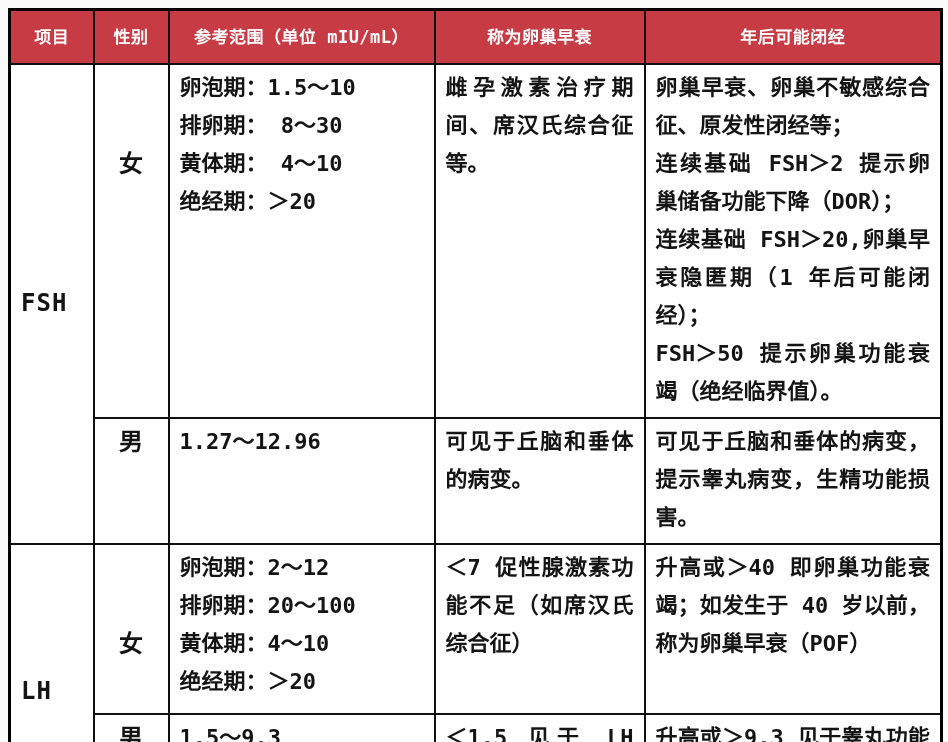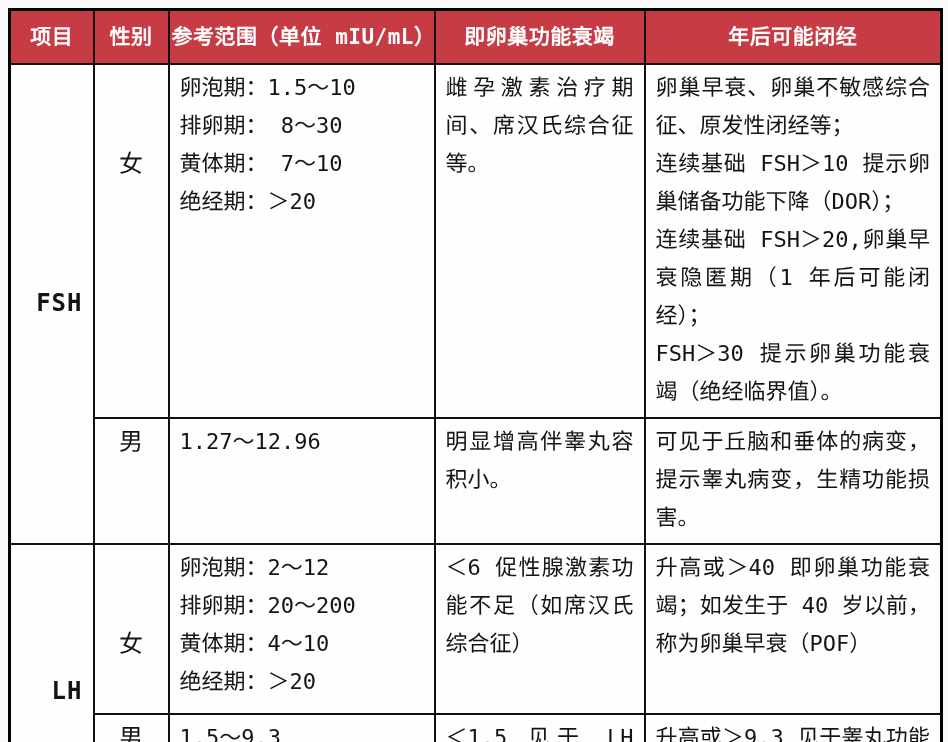--- a/index.html
+++ b/index.html
@@ -26,40 +26,41 @@
   col.c-ref  { width: 266px; }
   col.c-low  { width: 210px; }
   col.c-high { width: 297px; }
 
   th, td {
     border: 2px solid #101010;
     vertical-align: top;
     padding: 4px 10px 6px 10px;
     font-size: 22px;
     line-height: 38px;
+    font-weight: bold;
   }
   thead tr { height: 54px; }
   thead th {
     background: #c73b45;
     color: #ffffff;
     font-weight: bold;
-    font-size: 21px;
+    font-size: 17px;
     text-align: center;
     vertical-align: middle;
     padding: 2px 2px;
     letter-spacing: 0.5px;
   }
   tr.tr-fsh-f { height: 310px; }
   tr.tr-fsh-m { height: 78px; }
   tr.tr-lh-f  { height: 170px; }
   tr.tr-lh-m  { height: 110px; }
 
   td.item-cell {
     vertical-align: middle;
-    text-align: right;
+    text-align: left;
     font-weight: bold;
     font-size: 24px;
     letter-spacing: 1px;
   }
   td.sex-cell {
     text-align: center;
     font-size: 24px;
   }
   td.sex-cell.tall { padding-top: 80px; }
   td.para-cell { text-align: justify; }
@@ -76,61 +77,61 @@
         <col class="c-sex">
         <col class="c-ref">
         <col class="c-low">
         <col class="c-high">
     </colgroup>
     <thead>
       <tr>
         <th>项目</th>
         <th>性别</th>
         <th>参考范围（单位 mIU/mL）</th>
-        <th>即卵巢功能衰竭</th>
+        <th>称为卵巢早衰</th>
         <th>年后可能闭经</th>
       </tr>
     </thead>
     <tbody>
 
       <tr class="tr-fsh-f">
         <td class="item-cell" rowspan="2">FSH</td>
         <td class="sex-cell tall">女</td>
         <td>
           <div class="ref-line">卵泡期：1.5～10</div>
           <div class="ref-line">排卵期： 8～30</div>
-          <div class="ref-line">黄体期： 7～10</div>
+          <div class="ref-line">黄体期： 4～10</div>
           <div class="ref-line">绝经期：＞20</div>
         </td>
         <td class="para-cell">雌孕激素治疗期间、席汉氏综合征等。</td>
         <td class="para-cell">
           <div class="para">卵巢早衰、卵巢不敏感综合征、原发性闭经等；</div>
-          <div class="para">连续基础 FSH＞10 提示卵巢储备功能下降（DOR）；</div>
+          <div class="para">连续基础 FSH＞2 提示卵巢储备功能下降（DOR）；</div>
           <div class="para">连续基础 FSH＞20,卵巢早衰隐匿期（1 年后可能闭经）；</div>
-          <div class="para">FSH＞30 提示卵巢功能衰竭（绝经临界值）。</div>
+          <div class="para">FSH＞50 提示卵巢功能衰竭（绝经临界值）。</div>
         </td>
       </tr>
 
       <tr class="tr-fsh-m">
         <td class="sex-cell">男</td>
         <td>1.27～12.96</td>
-        <td class="para-cell">明显增高伴睾丸容积小。</td>
+        <td class="para-cell">可见于丘脑和垂体的病变。</td>
         <td class="para-cell">可见于丘脑和垂体的病变，提示睾丸病变，生精功能损害。</td>
       </tr>
 
       <tr class="tr-lh-f">
         <td class="item-cell" rowspan="2">LH</td>
         <td class="sex-cell tall">女</td>
         <td>
           <div class="ref-line">卵泡期：2～12</div>
-          <div class="ref-line">排卵期：20～200</div>
+          <div class="ref-line">排卵期：20～100</div>
           <div class="ref-line">黄体期：4～10</div>
           <div class="ref-line">绝经期：＞20</div>
         </td>
-        <td class="para-cell">＜6 促性腺激素功能不足（如席汉氏综合征）</td>
+        <td class="para-cell">＜7 促性腺激素功能不足（如席汉氏综合征）</td>
         <td class="para-cell">升高或＞40 即卵巢功能衰竭；如发生于 40 岁以前，称为卵巢早衰（POF）</td>
       </tr>
 
       <tr class="tr-lh-m">
         <td class="sex-cell">男</td>
         <td>1.5～9.3</td>
         <td class="para-cell">＜1.5 见于 LH 缺陷症、卡尔曼氏综合征等。</td>
         <td class="para-cell">升高或＞9.3 见于睾丸功能衰弱及性染色体病。</td>
       </tr>
 

